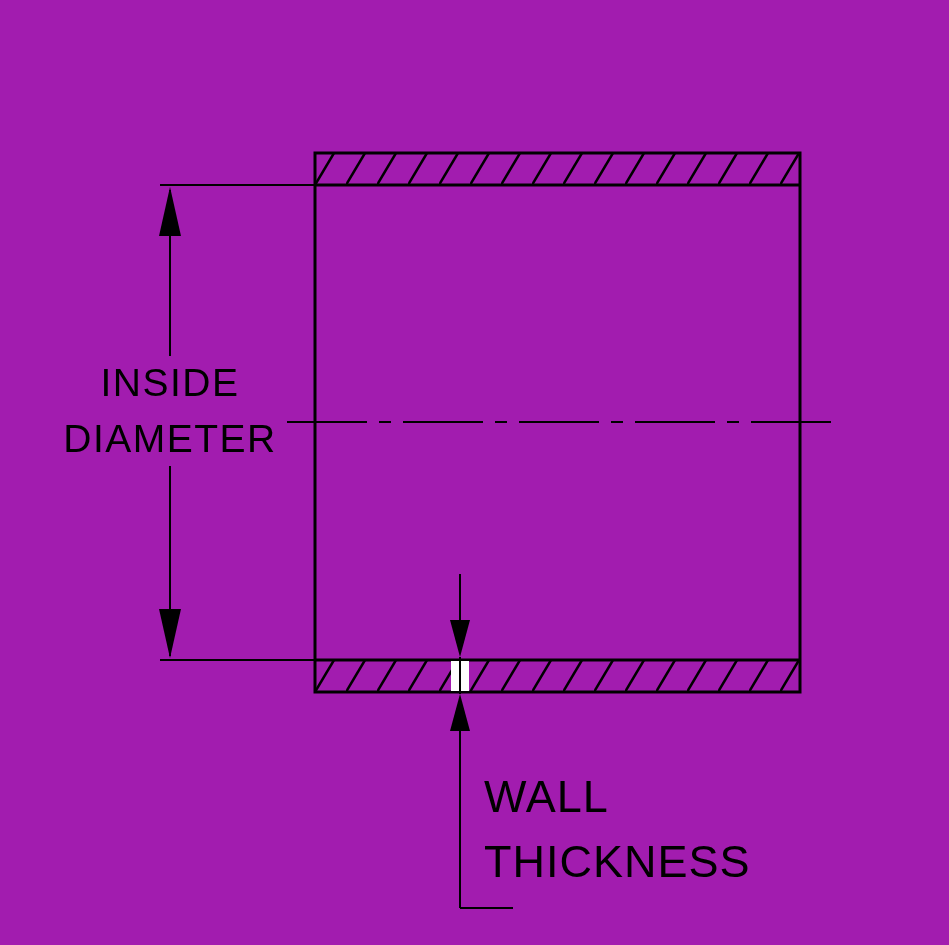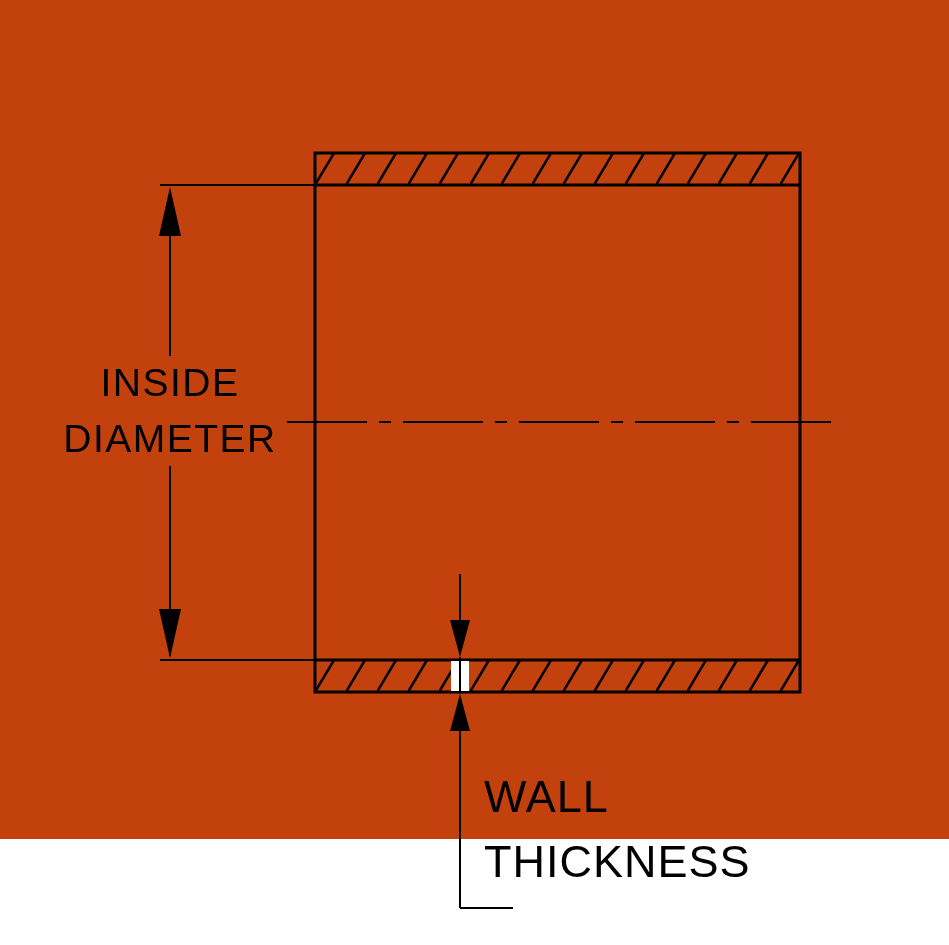--- a/index.html
+++ b/index.html
@@ -5,23 +5,23 @@
   html, body {
     margin: 0;
     padding: 0;
     background: #ffffff;
     width: 949px;
     height: 945px;
     overflow: hidden;
   }
   .diagram-wrap {
     width: 949px;
-    height: 839px;
+    height: 945px;
     position: relative;
-    background: #c2410c;
+    background: #a21caf;
   }
   svg {
     display: block;
   }
   text {
     font-family: "Liberation Sans", "DejaVu Sans", sans-serif;
     fill: #000000;
   }
   .dim-label {
     font-size: 39px;

